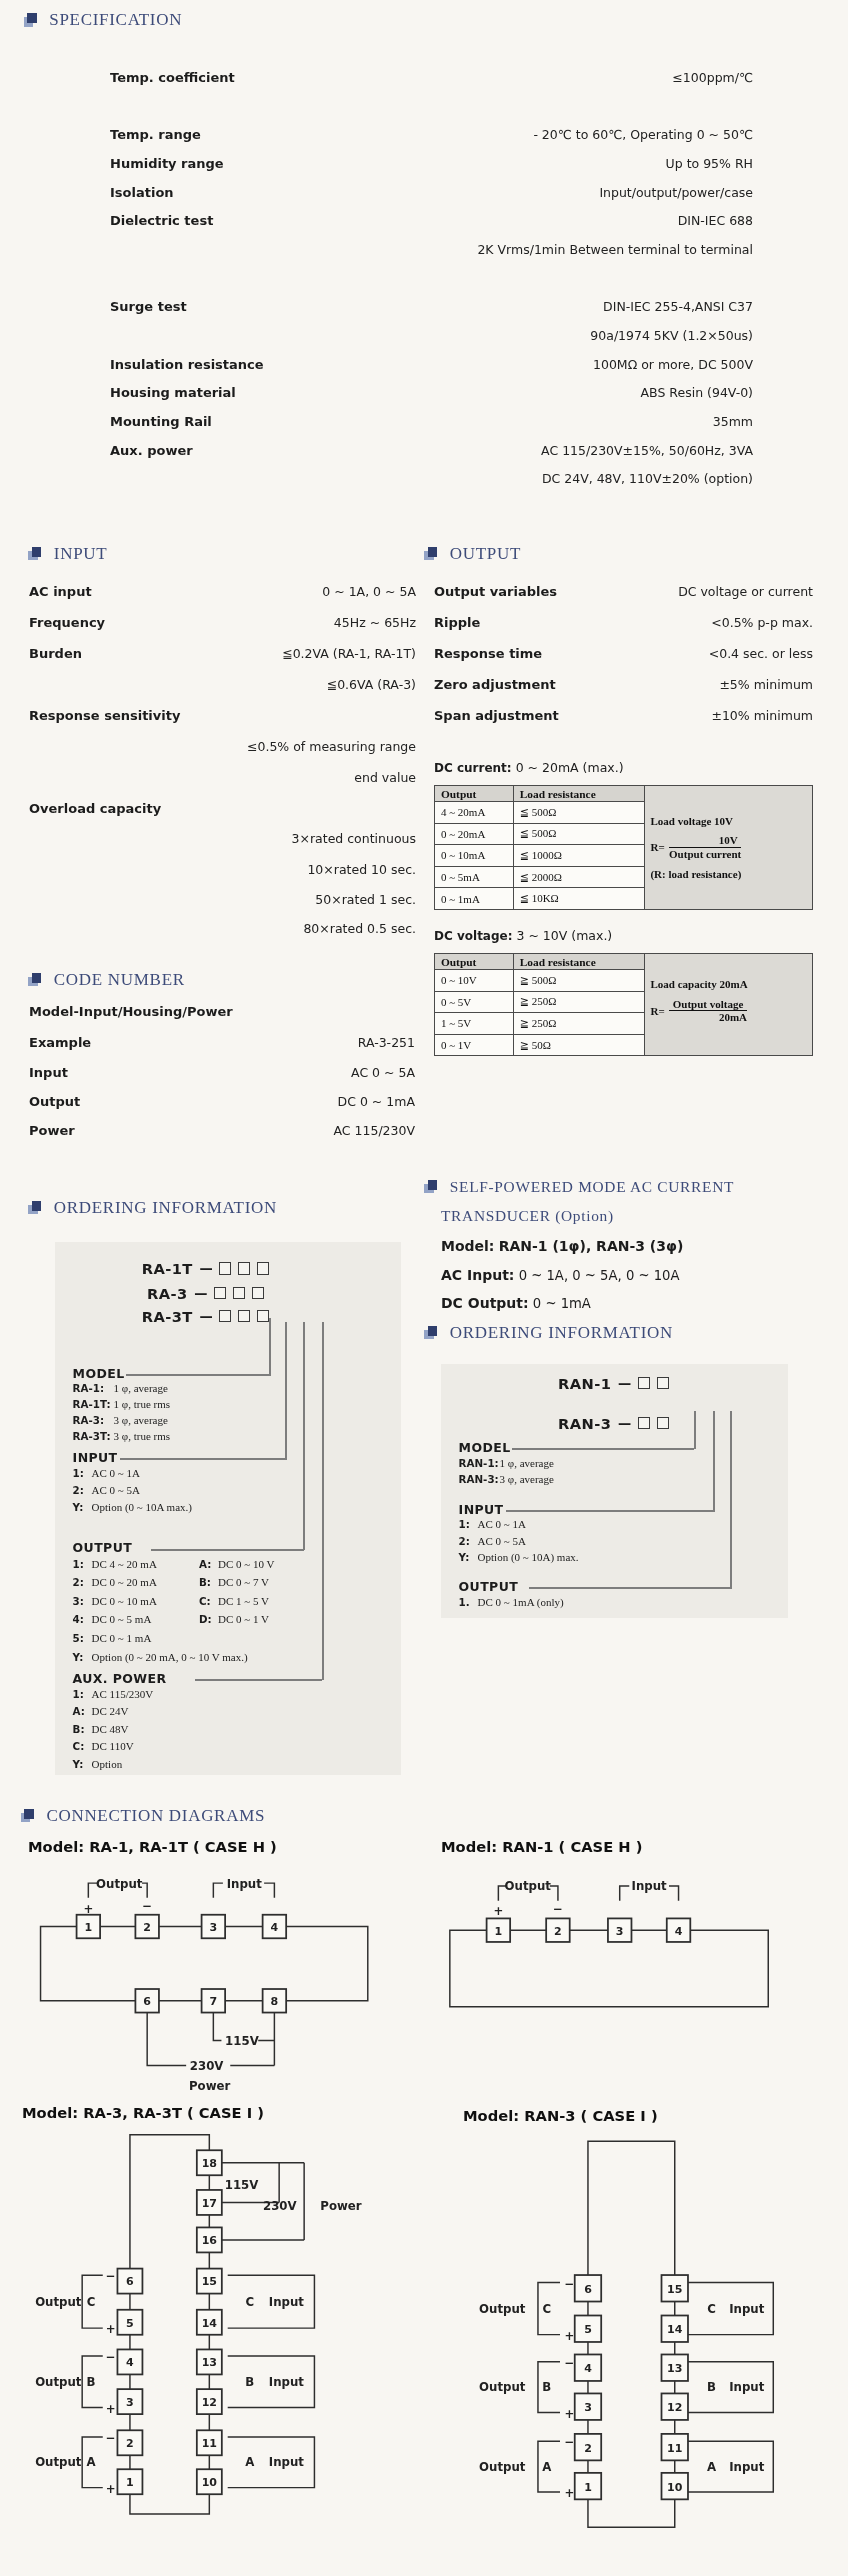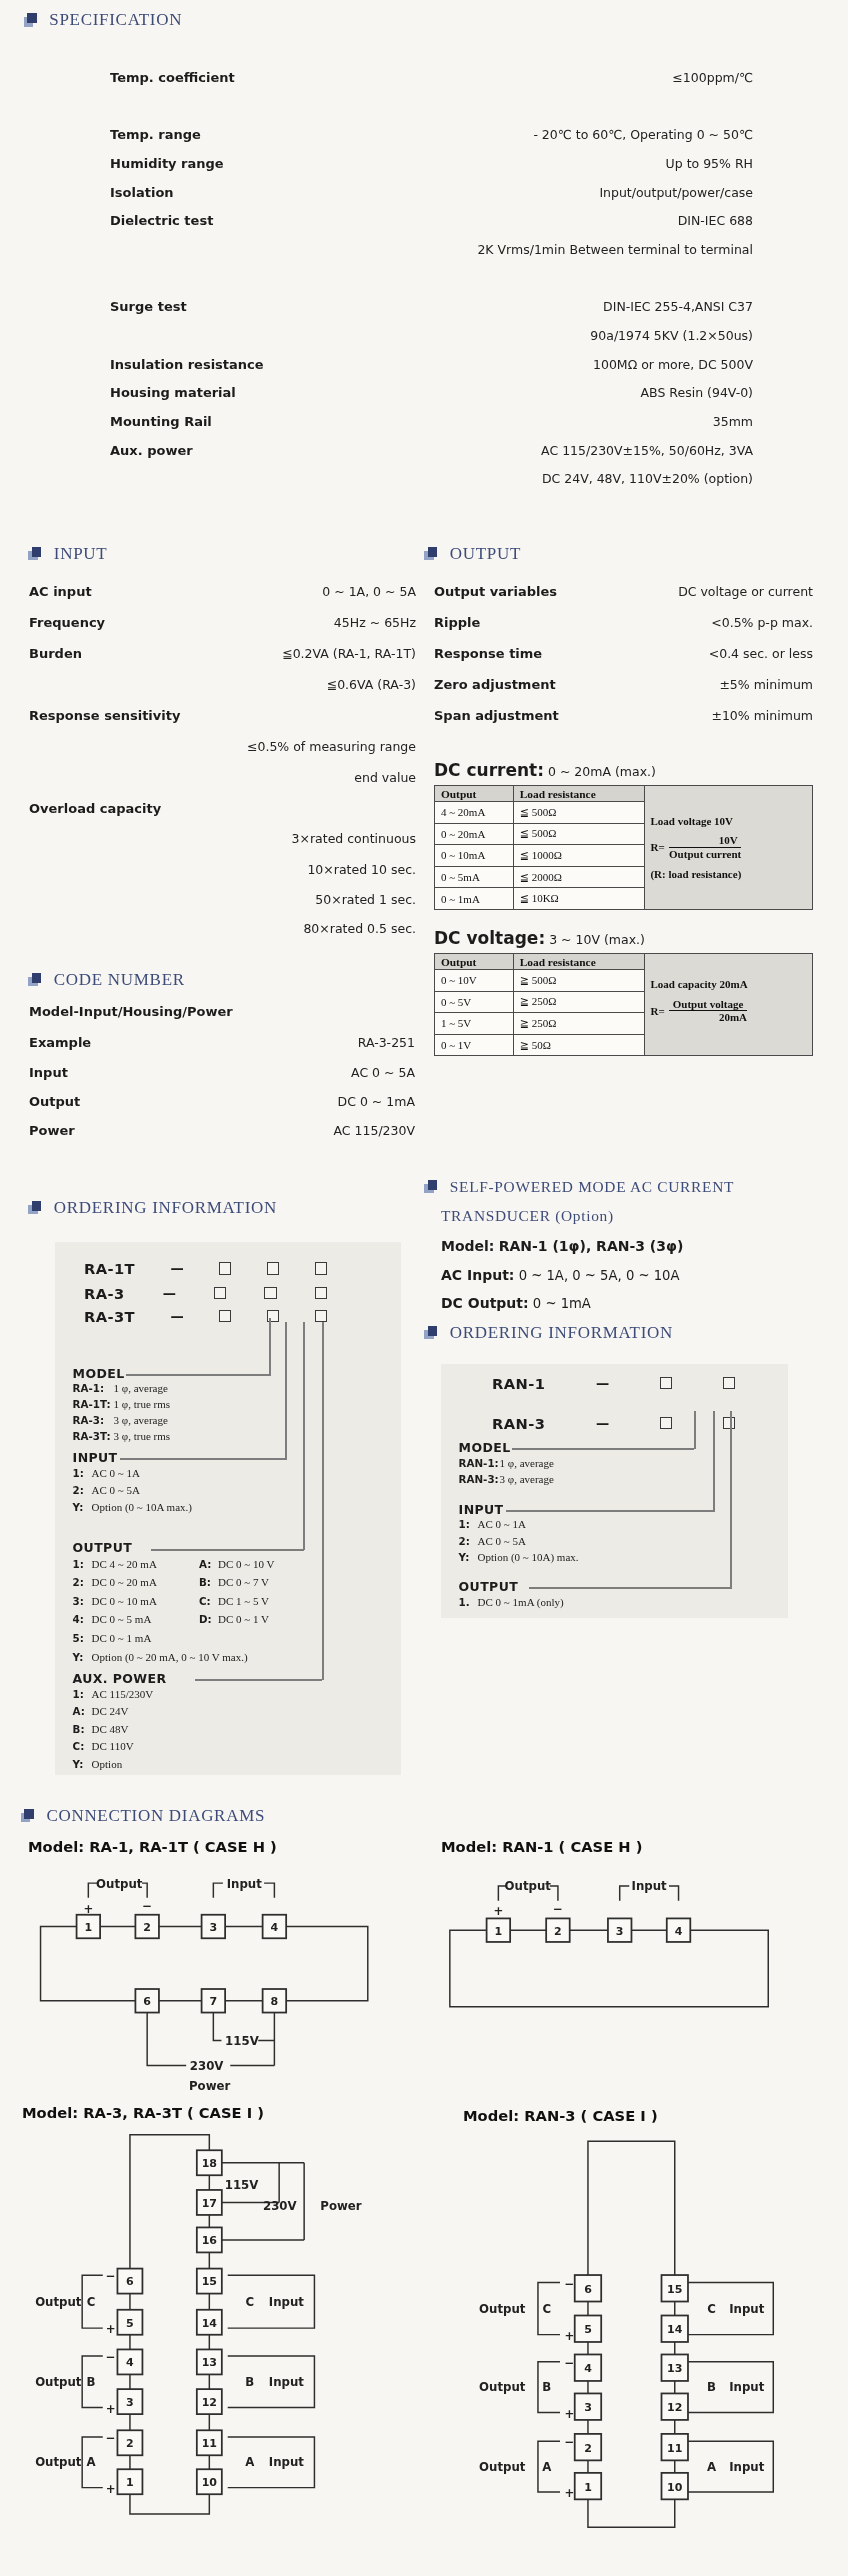--- a/index.html
+++ b/index.html
@@ -5,32 +5,32 @@
   html,body{margin:0;padding:0}
   .page{position:relative;width:848px;height:2576px;background:#f8f6f2;font-family:"DejaVu Sans",sans-serif;color:#1c1c1c;overflow:hidden}
   .shead{position:absolute;display:flex;gap:11.8px;align-items:center;font-family:"Liberation Serif",serif;font-size:17px;color:#3d4b79;letter-spacing:0.7px}
   .bullet{position:relative;width:14px;height:14px;flex:0 0 14px}
   .bullet .bb{position:absolute;left:0;top:3.7px;width:9.6px;height:9.6px;background:#93a3c6}
   .bullet .bf{position:absolute;left:3.7px;top:0;width:9.6px;height:9.6px;background:#2f3e6c}
   .sprow{position:absolute;display:flex;justify-content:space-between;align-items:baseline}
   .lbl{font-weight:bold;font-size:13px}
   .val{font-size:12.5px;color:#222}
   .dclabel{position:absolute;font-size:12.5px}
-  .dclabel b{font-size:17px}
+  .dclabel b{font-size:12px}
   .stable{position:absolute;border-collapse:collapse;font-family:"Liberation Serif","DejaVu Sans",serif;font-size:11px;color:#111;background:#fcfbf8}
   .stable th,.stable td{border:1.2px solid #4a4a4a;padding:1.5px 5.9px}
   .stable th{background:#d6d4cf;text-align:left;font-size:11.4px}
   .stable td.c1,.stable td.c2{height:17.6px}
   .stable td.merge{background:#dcdad5;width:156px;vertical-align:middle;font-weight:bold}
   .mform{display:flex;align-items:center;gap:4.4px;margin:7.4px 0}
   .frac{display:inline-block;text-align:right;line-height:1.15}
   .frac .num{display:block;border-bottom:1.1px solid #111;padding:0 3.7px}
   .frac .den{display:block}
   .opanel{position:absolute;background:#edebe6}
-  .mrow{position:absolute;display:flex;justify-content:space-between;align-items:center;gap:6.6px;height:16px}
+  .mrow{position:absolute;display:flex;justify-content:center;align-items:center;gap:6.6px;height:16px}
   .mname{font-weight:bold;font-size:14.7px;letter-spacing:0.4px}
   .mdash{font-weight:bold;font-size:13.2px}
   .obox{width:10.3px;height:10.3px;border:1.6px solid #3a3a3a;display:inline-block;background:#f5f4f0}
   .ogh{position:absolute;font-weight:bold;font-size:12.5px;letter-spacing:0.4px}
   .op{position:absolute;font-size:11px;font-family:"Liberation Serif",serif;white-space:nowrap}
   .op b{font-family:"DejaVu Sans",sans-serif;font-size:10.3px;display:inline-block}
   .op b.w{width:41px}
   .op b.n{width:19px}
   .hl{position:absolute;height:1.5px;background:#7d7d7d}
   .vl{position:absolute;width:1.5px;background:#7d7d7d}

